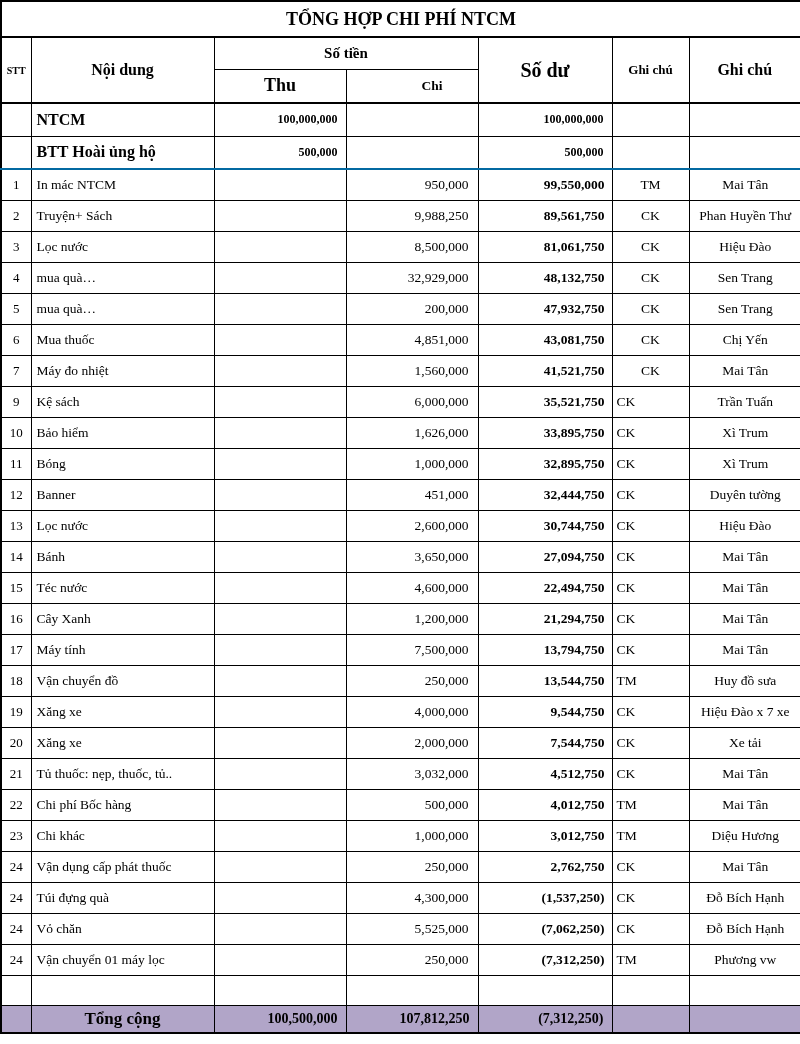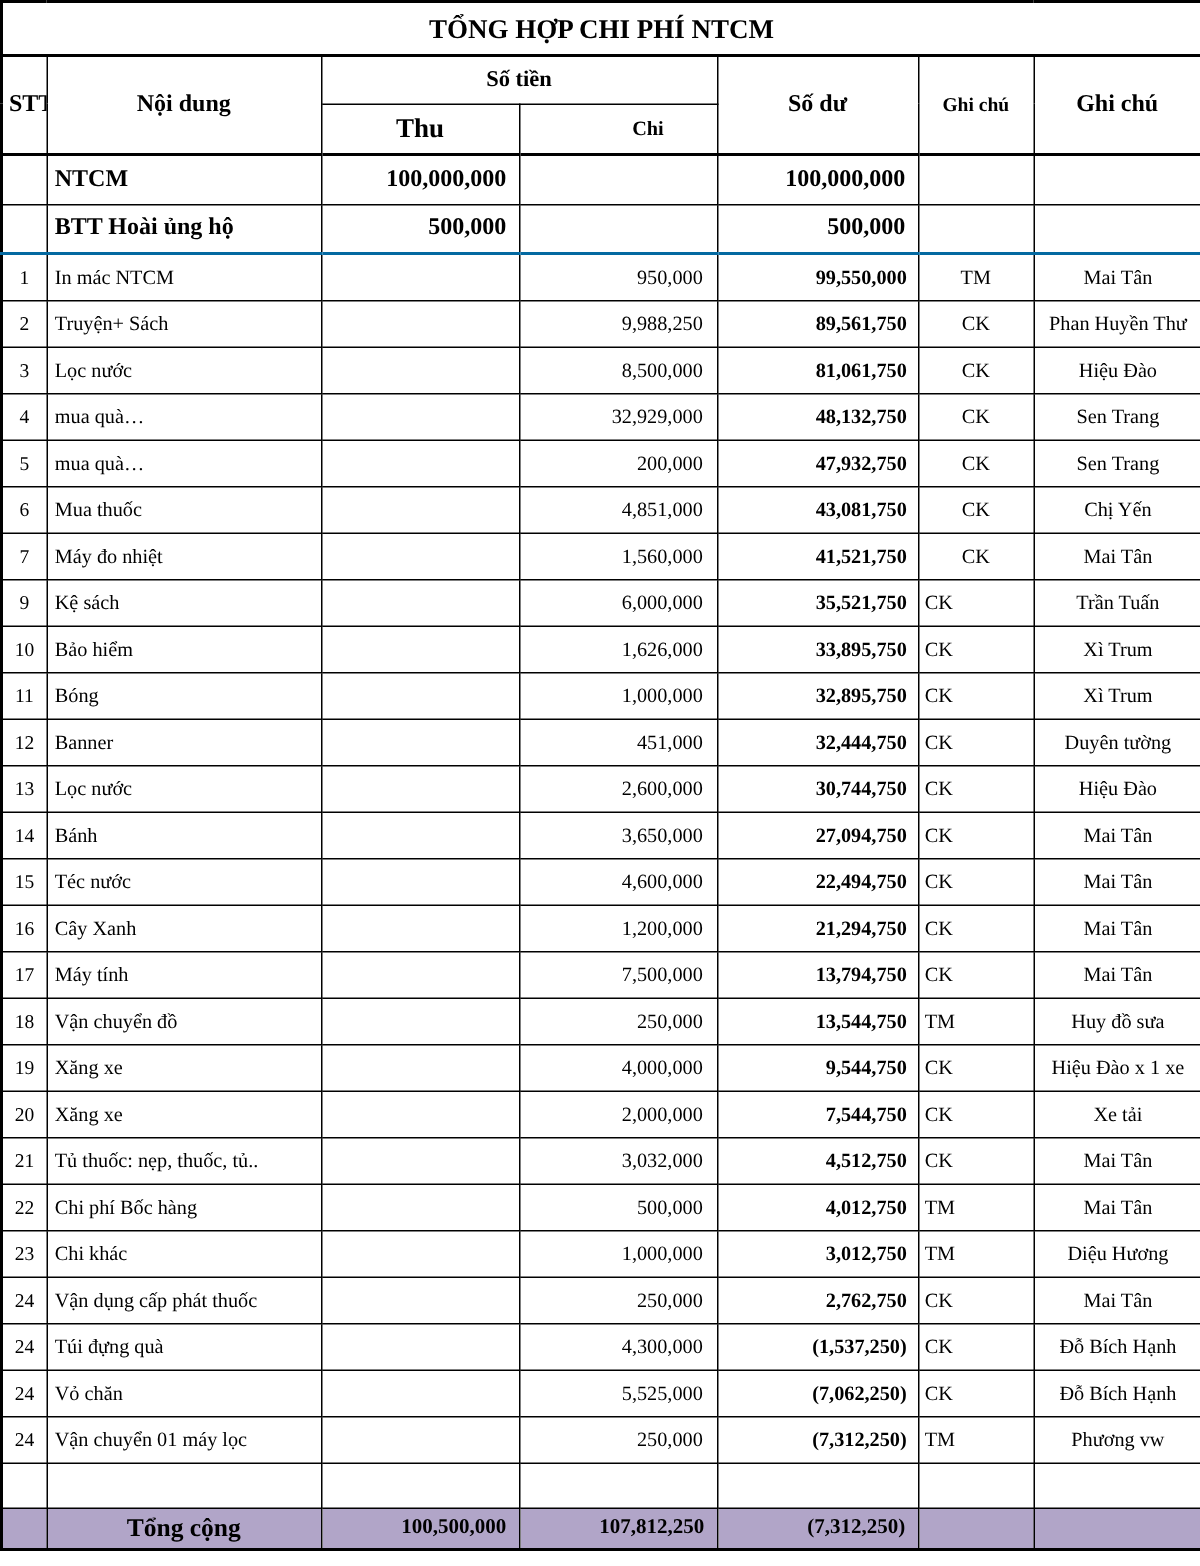--- a/index.html
+++ b/index.html
@@ -5,32 +5,32 @@
   html,body { margin:0; padding:0; background:#ffffff; }
   body { width:800px; font-family:"Liberation Serif","DejaVu Serif",serif; color:#000; }
   table { border-collapse:collapse; table-layout:fixed; width:800px; border:2px solid #000; }
   td, th { border:1px solid #000; padding:0 4px; overflow:hidden; white-space:nowrap; vertical-align:middle; font-weight:normal; }
 
   .title-row td { border-bottom:2px solid #000; height:34px; text-align:center; font-weight:bold; font-size:18px; }
   .hrow1 th, .hrow2 th { text-align:center; font-weight:bold; }
   .hrow1 { height:32px; }
   .hrow2 { height:34px; }
   .hrow2 th { border-bottom:2px solid #000; }
-  th.h-stt { font-size:16px; border-bottom:2px solid #000; }
+  th.h-stt { font-size:10px; border-bottom:2px solid #000; }
   th.h-noidung { font-size:16px; border-bottom:2px solid #000; }
   th.h-sotien { font-size:15px; }
   th.h-thu { font-size:18px;margin-left:24px; }
   th.h-chi { font-size:13.5px;padding-left:44px; }
-  th.h-sodu { font-size:16px; border-bottom:2px solid #000; }
+  th.h-sodu { font-size:20px; border-bottom:2px solid #000; }
   th.h-ghichu1 { font-size:13px; border-bottom:2px solid #000; }
   th.h-ghichu2 { font-size:16px; border-bottom:2px solid #000; }
 
   tr.opening { height:33px; }
   tr.opening td.c-label { font-weight:bold; font-size:16px; text-align:left; padding-left:5px; }
-  tr.opening td.c-thu, tr.opening td.c-sodu { font-weight:bold; font-size:16px; text-align:right; padding-right:8px; }
+  tr.opening td.c-thu, tr.opening td.c-sodu { font-weight:bold; font-size:12px; text-align:right; padding-right:8px; }
   tr.opening-last td { border-bottom:2px solid #0369a1; }
 
   tr.data { height:31px; font-size:13.5px; }
   td.c-stt { text-align:center; font-size:13px; }
   td.c-noidung { text-align:left; padding-left:5px; }
   td.c-thu, td.c-chi { text-align:right; padding-right:9px; }
   td.c-sodu { text-align:right; padding-right:7px; font-weight:bold; }
   td.c-httt { font-size:13.5px; }
   td.c-nguoi { text-align:center; padding-left:5px; }
 
@@ -241,21 +241,21 @@
         <td class="c-httt" style="text-align: left;">TM</td>
         <td class="c-nguoi">Huy đồ sưa</td>
       </tr>
       <tr class="data">
         <td class="c-stt">19</td>
         <td class="c-noidung">Xăng xe</td>
         <td class="c-thu"></td>
         <td class="c-chi">4,000,000</td>
         <td class="c-sodu">9,544,750</td>
         <td class="c-httt" style="text-align: left;">CK</td>
-        <td class="c-nguoi">Hiệu Đào x 1 xe</td>
+        <td class="c-nguoi">Hiệu Đào x 7 xe</td>
       </tr>
       <tr class="data">
         <td class="c-stt">20</td>
         <td class="c-noidung">Xăng xe</td>
         <td class="c-thu"></td>
         <td class="c-chi">2,000,000</td>
         <td class="c-sodu">7,544,750</td>
         <td class="c-httt" style="text-align: left;">CK</td>
         <td class="c-nguoi">Xe tải</td>
       </tr>

